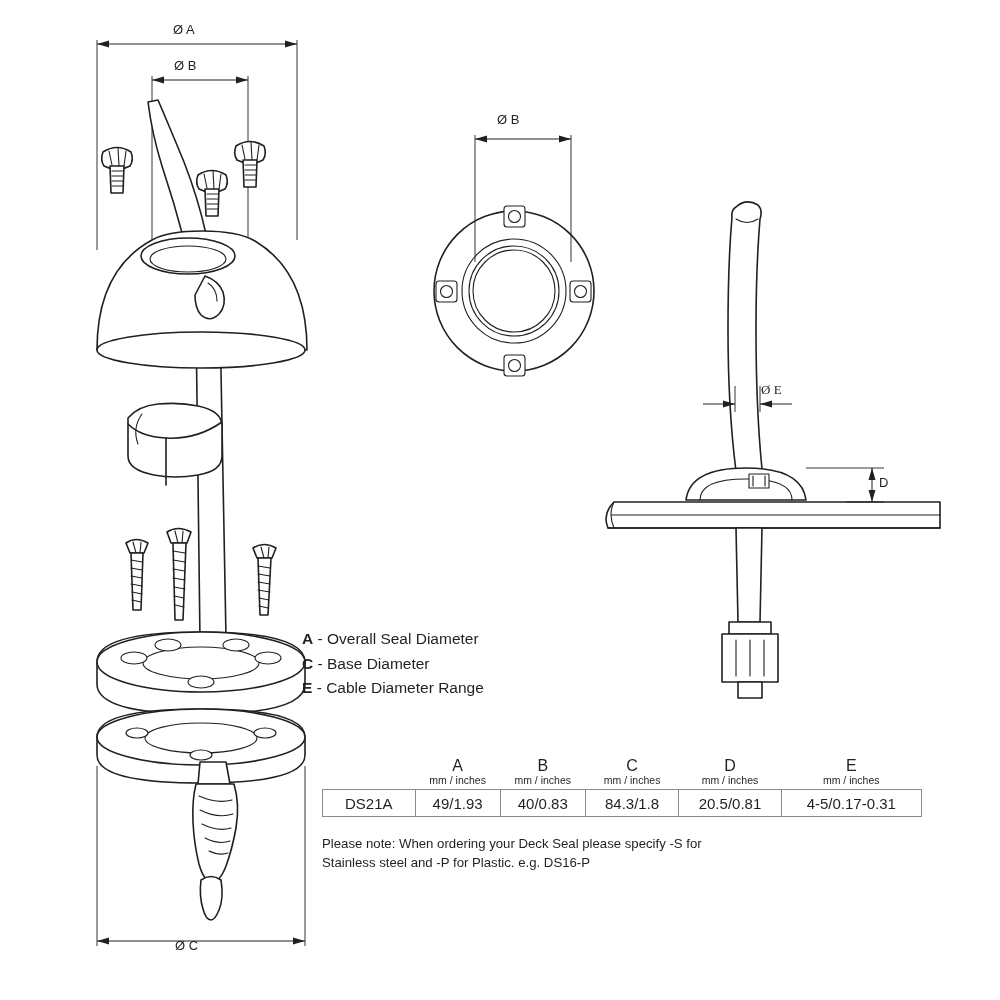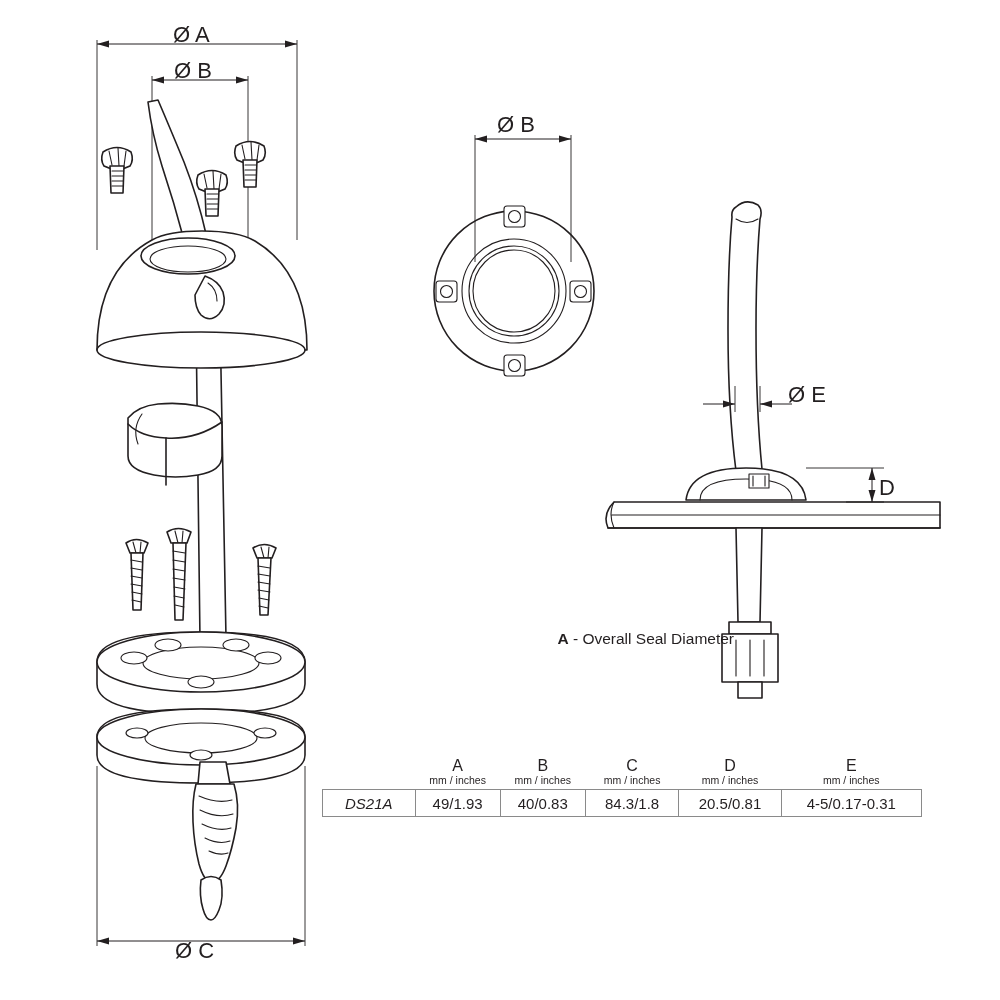--- a/index.html
+++ b/index.html
@@ -31,29 +31,28 @@
   .dimext { fill: none; stroke: #231f20; stroke-width: 0.9; }
   .arrowfill { fill: #231f20; }
 
   .lbl {
     position: absolute;
     font-family: "Liberation Sans", sans-serif;
     font-size: 17px;
     color: #231f20;
     white-space: nowrap;
   }
-  .dimlbl { font-size: 22px; }
+  .dimlbl { font-size: 13px; }
 
   
   #legend {
     position: absolute;
-    left: 334px;
+    left: 302px;
     top: 627px;
     width: 400px;
-    text-align: right;
   }
   .legend-row {
     font-size: 15.5px;
     line-height: 24.6px;
     white-space: nowrap;
     color: #231f20;
   }
   .legend-key { font-weight: bold; }
 
   
@@ -83,21 +82,21 @@
   .hdr-unit {
     font-size: 10.5px;
     color: #231f20;
     line-height: 13px;
   }
   .cell {
     height: 26px;
     font-size: 15px;
     color: #231f20;
   }
-  .cell-model { width: 86px; font-style: italic; }
+  .cell-model { width: 86px; }
   #note {
     position: absolute;
     left: 322px;
     top: 834px;
     width: 420px;
     font-size: 13.2px;
     line-height: 19px;
     color: #231f20;
   }
 </style>
@@ -298,28 +297,38 @@
       <polygon class="arrowfill" points="872,468 868.5,480 875.5,480"></polygon>
       <polygon class="arrowfill" points="872,502 868.5,490 875.5,490"></polygon>
     </g>
 
   </svg>
 
   <div class="lbl dimlbl" style="left:173px; top:22px;">Ø A</div>
   <div class="lbl dimlbl" style="left:174px; top:58px;">Ø B</div>
   <div class="lbl dimlbl" style="left:497px; top:112px;">Ø B</div>
   <div class="lbl dimlbl" style="left:175px; top:938px;">Ø C</div>
-  <div class="lbl dimlbl" style="left:788px; top:382px;">Ø E</div>
+  <div class="lbl dimlbl" style="left:761px; top:382px;font-family:Liberation Serif, serif;">Ø E</div>
   <div class="lbl dimlbl" style="left:879px; top:475px;">D</div>
 
   <div id="legend">
     <div class="legend-row">
       <span class="legend-key">A</span>
       <span>-</span>
       <span>Overall Seal Diameter</span>
+    </div>
+    <div class="legend-row">
+      <span class="legend-key">C</span>
+      <span>-</span>
+      <span>Base Diameter</span>
+    </div>
+    <div class="legend-row">
+      <span class="legend-key">E</span>
+      <span>-</span>
+      <span>Cable Diameter Range</span>
     </div>
   </div>
 
   <table id="spec-table">
     <thead>
       <tr>
         <td style="width:86px;">
           <div class="hdr-letter"></div>
           <div class="hdr-unit"></div>
         </td>
@@ -350,14 +359,15 @@
         <td class="cell cell-model">DS21A</td>
         <td class="cell">49/1.93</td>
         <td class="cell">40/0.83</td>
         <td class="cell">84.3/1.8</td>
         <td class="cell">20.5/0.81</td>
         <td class="cell">4-5/0.17-0.31</td>
       </tr>
     </tbody>
   </table>
 
+  <div id="note">Please note: When ordering your Deck Seal please specify -S for Stainless steel and -P for Plastic.  e.g. DS16-P</div>
 
 </div>
 
 </body></html>

